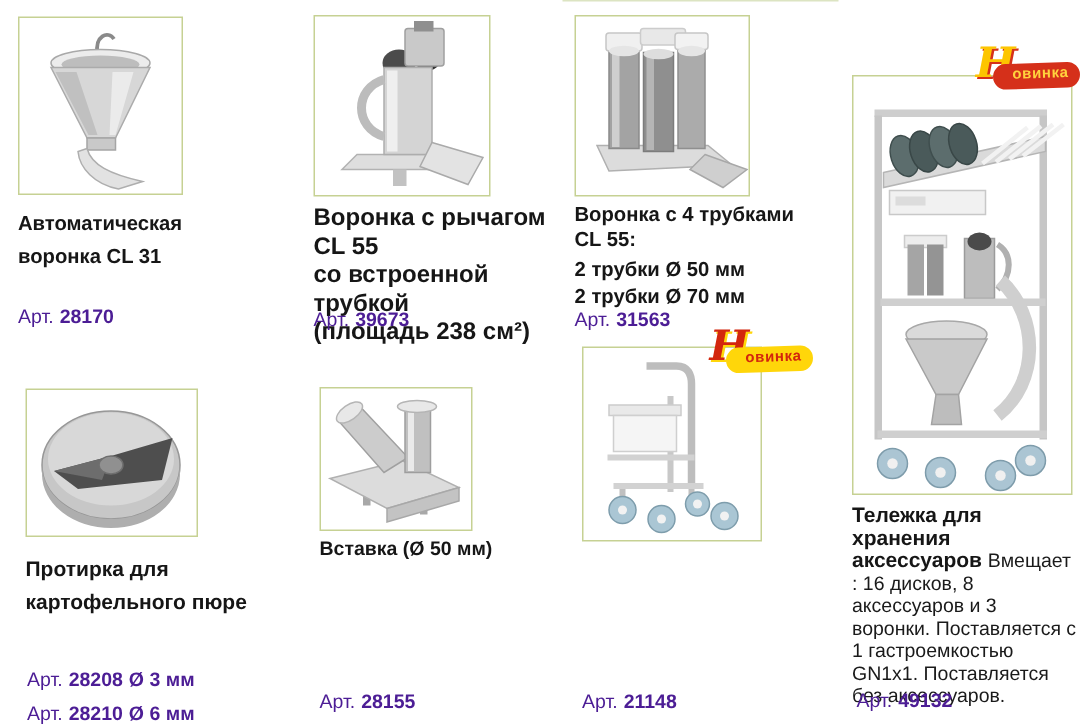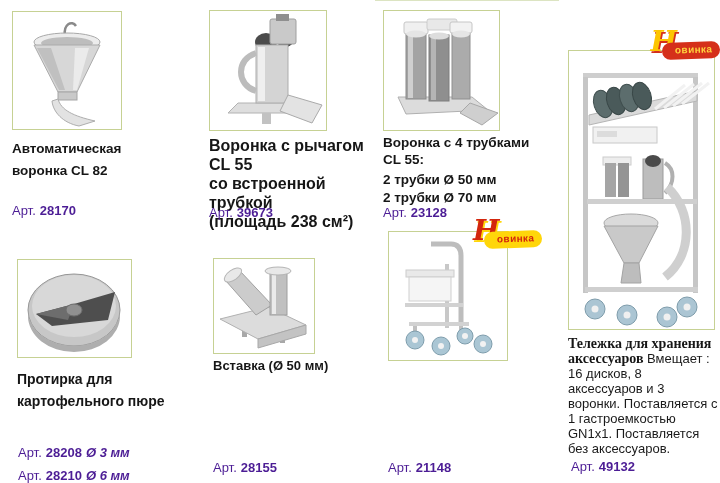--- a/index.html
+++ b/index.html
@@ -6,21 +6,21 @@
   .page{position:relative;width:720px;height:483px;background:#ffffff;overflow:hidden;
         font-family:"Liberation Sans",sans-serif;color:#1a1a1a;}
   .crop-line{position:absolute;left:375px;top:0;width:184px;height:1px;background:#dce4c2;}
   .cell{position:absolute;}
   .imgbox{background:#fff;border:1px solid #c6d193;box-sizing:border-box;
           display:flex;align-items:center;justify-content:center;overflow:hidden;}
   .title{font-weight:bold;color:#161616;}
   [data-bind-lines]{white-space:pre-line;}
   .art{position:absolute;font-size:13px;color:#4c1d95;white-space:nowrap;}
   .art .num{font-weight:bold;margin-left:4px;}
-  .art .size{font-weight:bold;margin-left:4px;font-style:italic;}
+  .art .size{font-weight:bold;margin-left:4px;}
   .artline{line-height:22.5px;}
   
   .badge{position:absolute;z-index:5;}
   .badge .pill{display:inline-block;margin-left:10px;margin-top:9px;border-radius:9px;
                font-size:10px;font-weight:bold;letter-spacing:.4px;line-height:1;
                padding:3px 8px 4px 13px;transform:rotate(-2deg);}
   .badge .initial{position:absolute;left:-1px;top:-5px;font-family:"DejaVu Serif",serif;
                   font-style:italic;font-weight:bold;font-size:28px;line-height:1;}
   .badge-red .pill{background:#d5301a;color:#ffd23d;}
   .badge-red .initial{color:#fdc500;text-shadow:1.5px 1.5px 0 #d5301a;}
@@ -41,21 +41,21 @@
         <ellipse cx="54" cy="30" rx="33" ry="9" fill="#ececec" stroke="#a9a9a9"></ellipse>
         <ellipse cx="54" cy="31" rx="26" ry="6" fill="#bdbdbd"></ellipse>
         <path d="M21,33 L45,80 L64,80 L87,33 Z" fill="#d7d7d7" stroke="#ababab"></path>
         <path d="M24,36 L46,78 L52,78 L38,36 Z" fill="#c0c0c0"></path>
         <path d="M62,36 L60,78 L64,78 L76,36 Z" fill="#ebebeb"></path>
         <rect x="45" y="80" width="19" height="8" fill="#c9c9c9" stroke="#a5a5a5"></rect>
         <path d="M45,87 C48,98 60,104 82,109 L66,114 C50,111 40,100 39,89 Z" fill="#e2e2e2" stroke="#aeaeae"></path>
       </svg>
     </div>
     <div class="title" style="margin-top:8px;font-size:13.5px;line-height:22px;" data-bind-lines="products.p1.title_lines">Автоматическая
-воронка CL 82</div>
+воронка CL 31</div>
     <div class="art" style="left:0;top:192px;">
       <span data-bind="products.p1.art_label">Арт.</span><span class="num" data-bind="products.p1.art_num">28170</span>
     </div>
   </div>
 
   <div class="cell" style="left:209px;top:10px;width:172px;height:215px;">
     <div class="imgbox" style="width:118px;height:121px;">
       <svg width="116" height="119" viewBox="0 0 116 119">
         <path d="M28,92 L92,92 L106,102 L18,102 Z" fill="#dedede" stroke="#b2b2b2"></path>
         <rect x="52" y="102" width="9" height="11" fill="#c2c2c2"></rect>
@@ -93,21 +93,21 @@
         <ellipse cx="32" cy="23" rx="10" ry="3.5" fill="#e5e5e5"></ellipse>
         <ellipse cx="55" cy="25" rx="10" ry="3.5" fill="#dddddd"></ellipse>
         <ellipse cx="77" cy="23" rx="9" ry="3.5" fill="#e5e5e5"></ellipse>
       </svg>
     </div>
     <div class="title" style="margin-top:4px;font-size:13.5px;line-height:16.5px;" data-bind-lines="products.p3.title_lines">Воронка с 4 трубками
 CL 55:</div>
     <div class="title" style="margin-top:3px;font-size:13.5px;line-height:17.5px;" data-bind-lines="products.p3.spec_lines">2 трубки Ø 50 мм
 2 трубки Ø 70 мм</div>
     <div class="art" style="left:0;top:195px;">
-      <span data-bind="products.p3.art_label">Арт.</span><span class="num" data-bind="products.p3.art_num">23128</span>
+      <span data-bind="products.p3.art_label">Арт.</span><span class="num" data-bind="products.p3.art_num">31563</span>
     </div>
   </div>
 
   <div class="cell" style="left:17px;top:259px;width:184px;height:222px;">
     <div class="imgbox" style="width:115px;height:99px;">
       <svg width="113" height="97" viewBox="0 0 113 97">
         <ellipse cx="56" cy="50" rx="46" ry="36" fill="#c7c7c7" stroke="#979797"></ellipse>
         <path d="M10,50 a46,36 0 0 0 92,0 l0,6 a46,36 0 0 1 -92,0 z" fill="#aeaeae"></path>
         <ellipse cx="56" cy="46" rx="42" ry="31" fill="#d8d8d8"></ellipse>
         <path d="M18,54 L56,44 L97,32 L90,60 L34,66 Z" fill="#4e4e4e"></path>
@@ -226,19 +226,19 @@
         </g>
         <g fill="#f0f0f0">
           <circle cx="26" cy="258" r="3.5"></circle>
             <circle cx="118" cy="256" r="3.5"></circle>
           <circle cx="58" cy="264" r="3.5"></circle>
             <circle cx="98" cy="266" r="3.5"></circle>
         </g>
       </svg>
     </div>
     <div style="position:absolute;left:0;top:303px;width:152px;font-size:13px;line-height:15px;">
-      <span class="title" style="font-size:14px;font-family:Liberation Serif, serif;" data-bind="products.p7.title_bold">Тележка для хранения аксессуаров </span><span data-bind="products.p7.description">Вмещает : 16 дисков, 8 аксессуаров и 3 воронки. Поставляется с 1 гастроемкостью GN1x1. Поставляется без аксессуаров.</span>
+      <span class="title" style="font-size:14px;" data-bind="products.p7.title_bold">Тележка для хранения аксессуаров </span><span data-bind="products.p7.description">Вмещает : 16 дисков, 8 аксессуаров и 3 воронки. Поставляется с 1 гастроемкостью GN1x1. Поставляется без аксессуаров.</span>
     </div>
     <div class="art" style="left:3px;top:426px;">
       <span data-bind="products.p7.art_label">Арт.</span><span class="num" data-bind="products.p7.art_num">49132</span>
     </div>
   </div>
 </div>
 
 </body></html>

